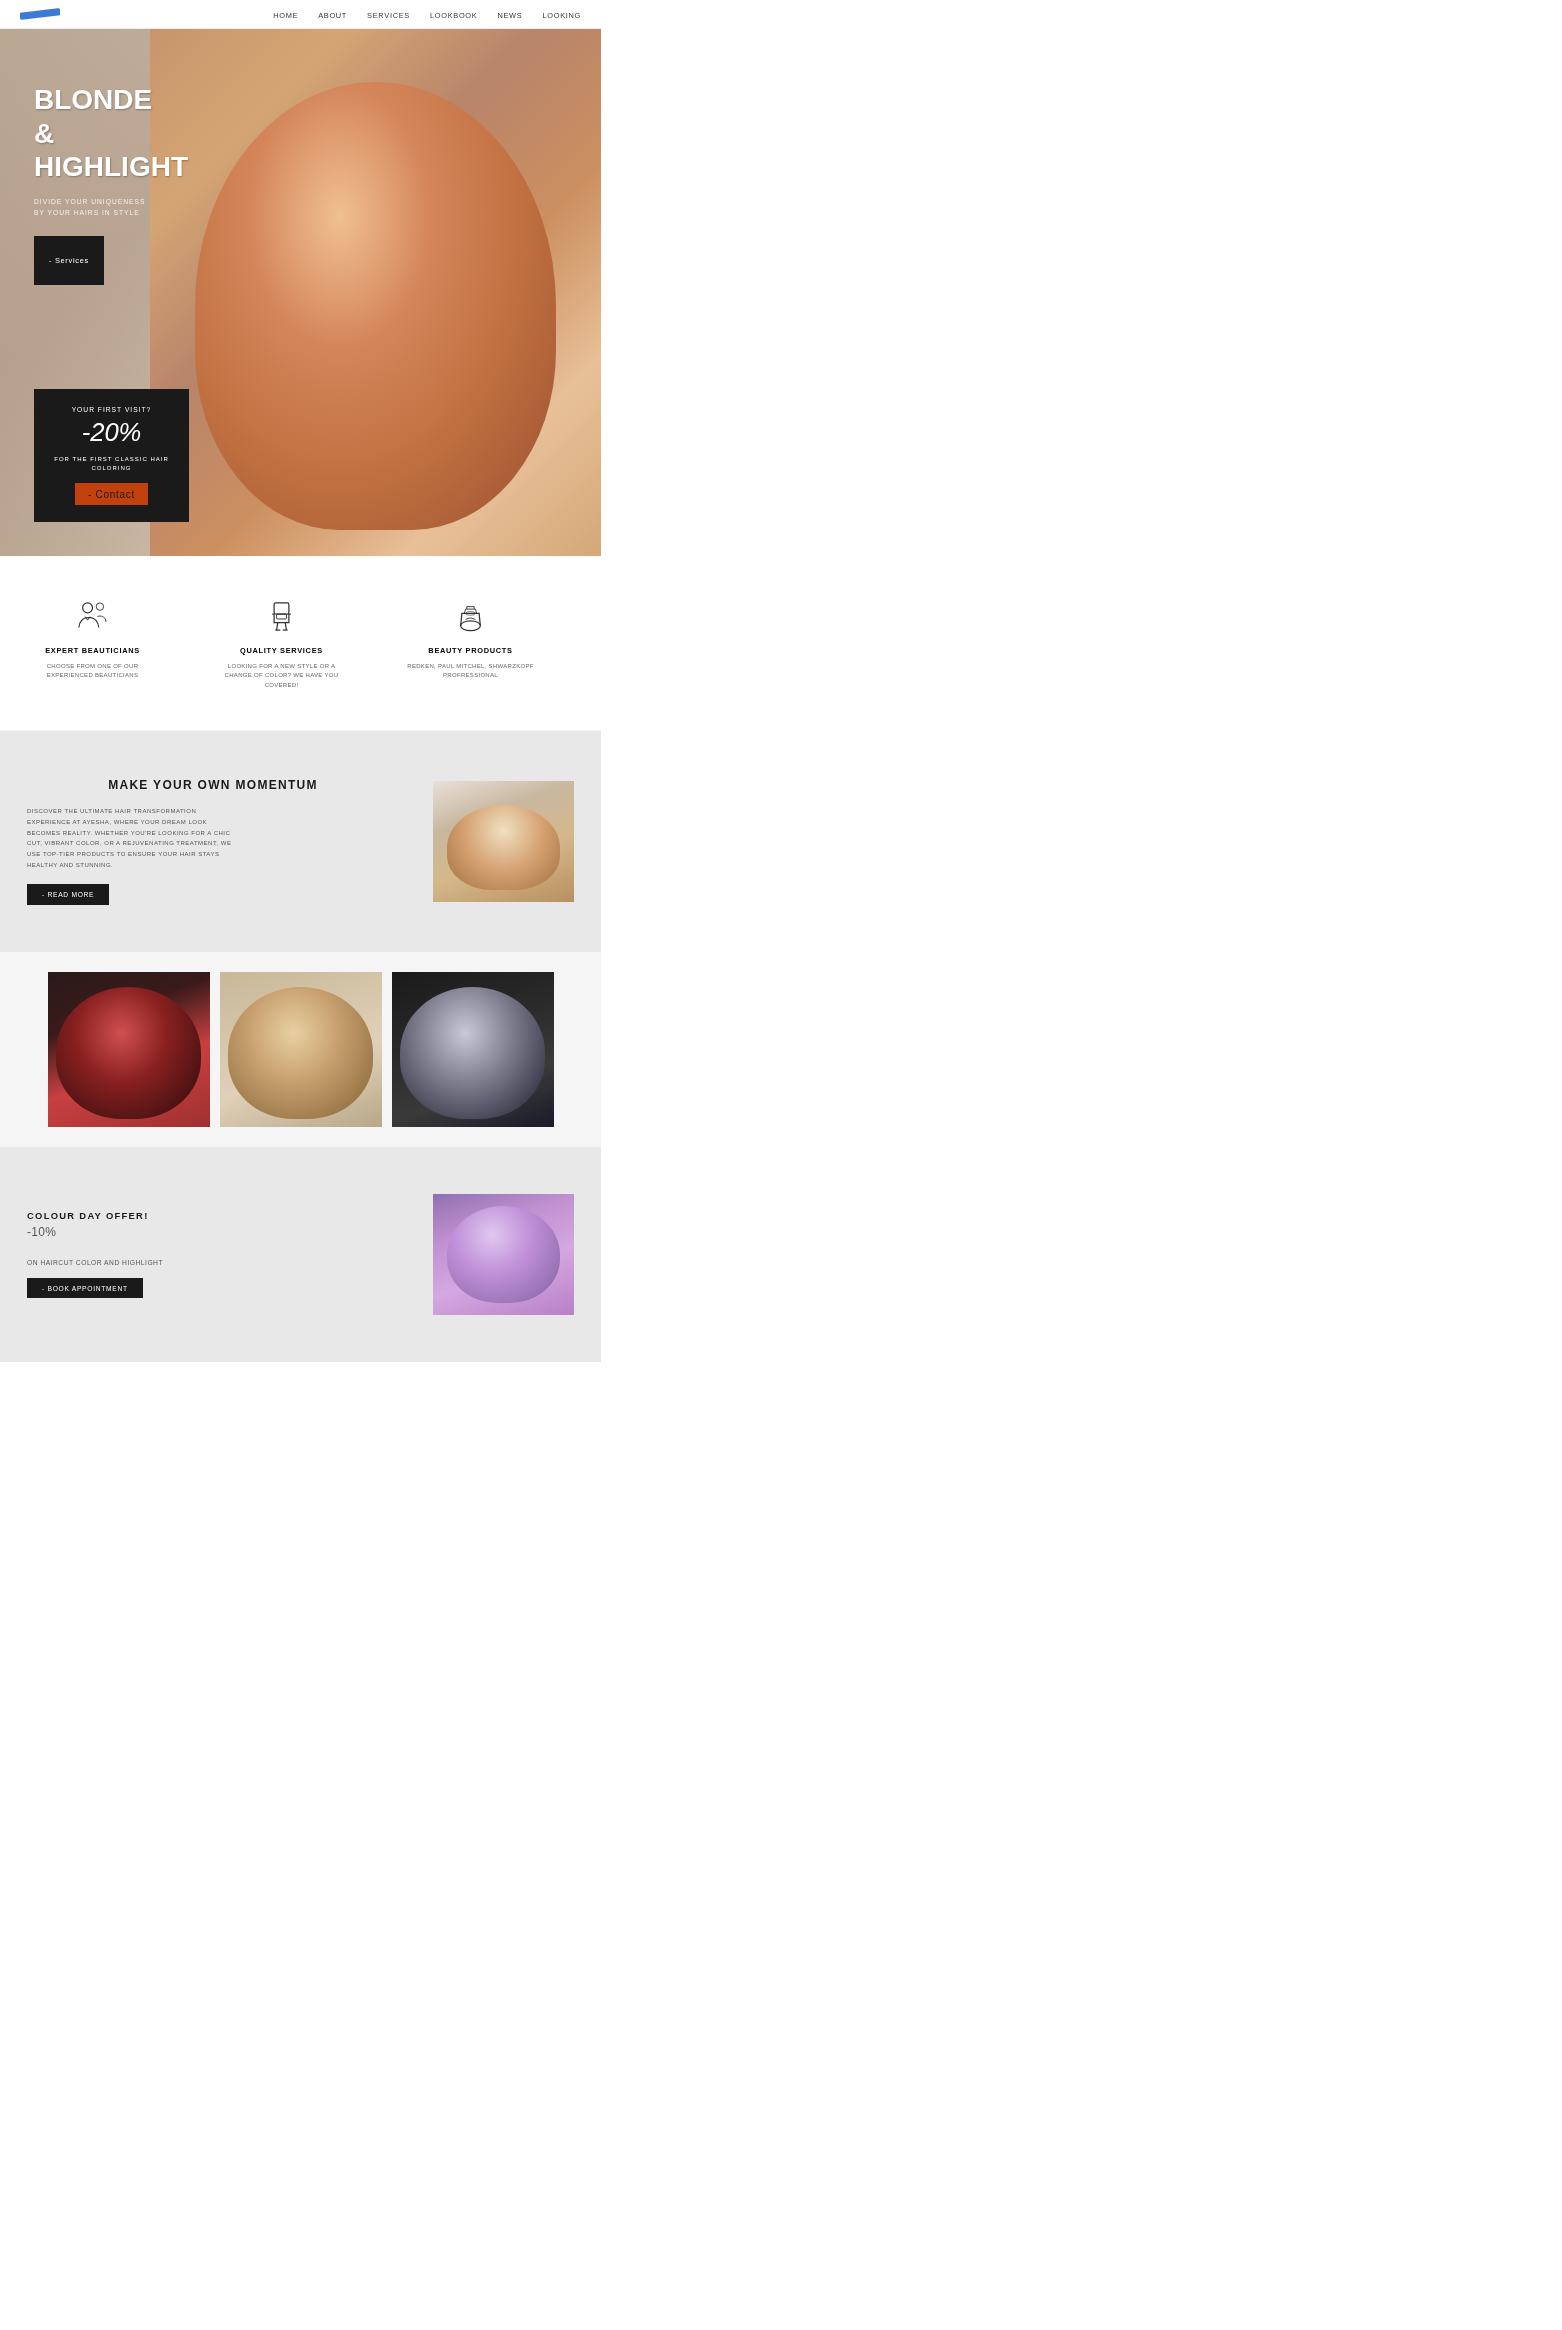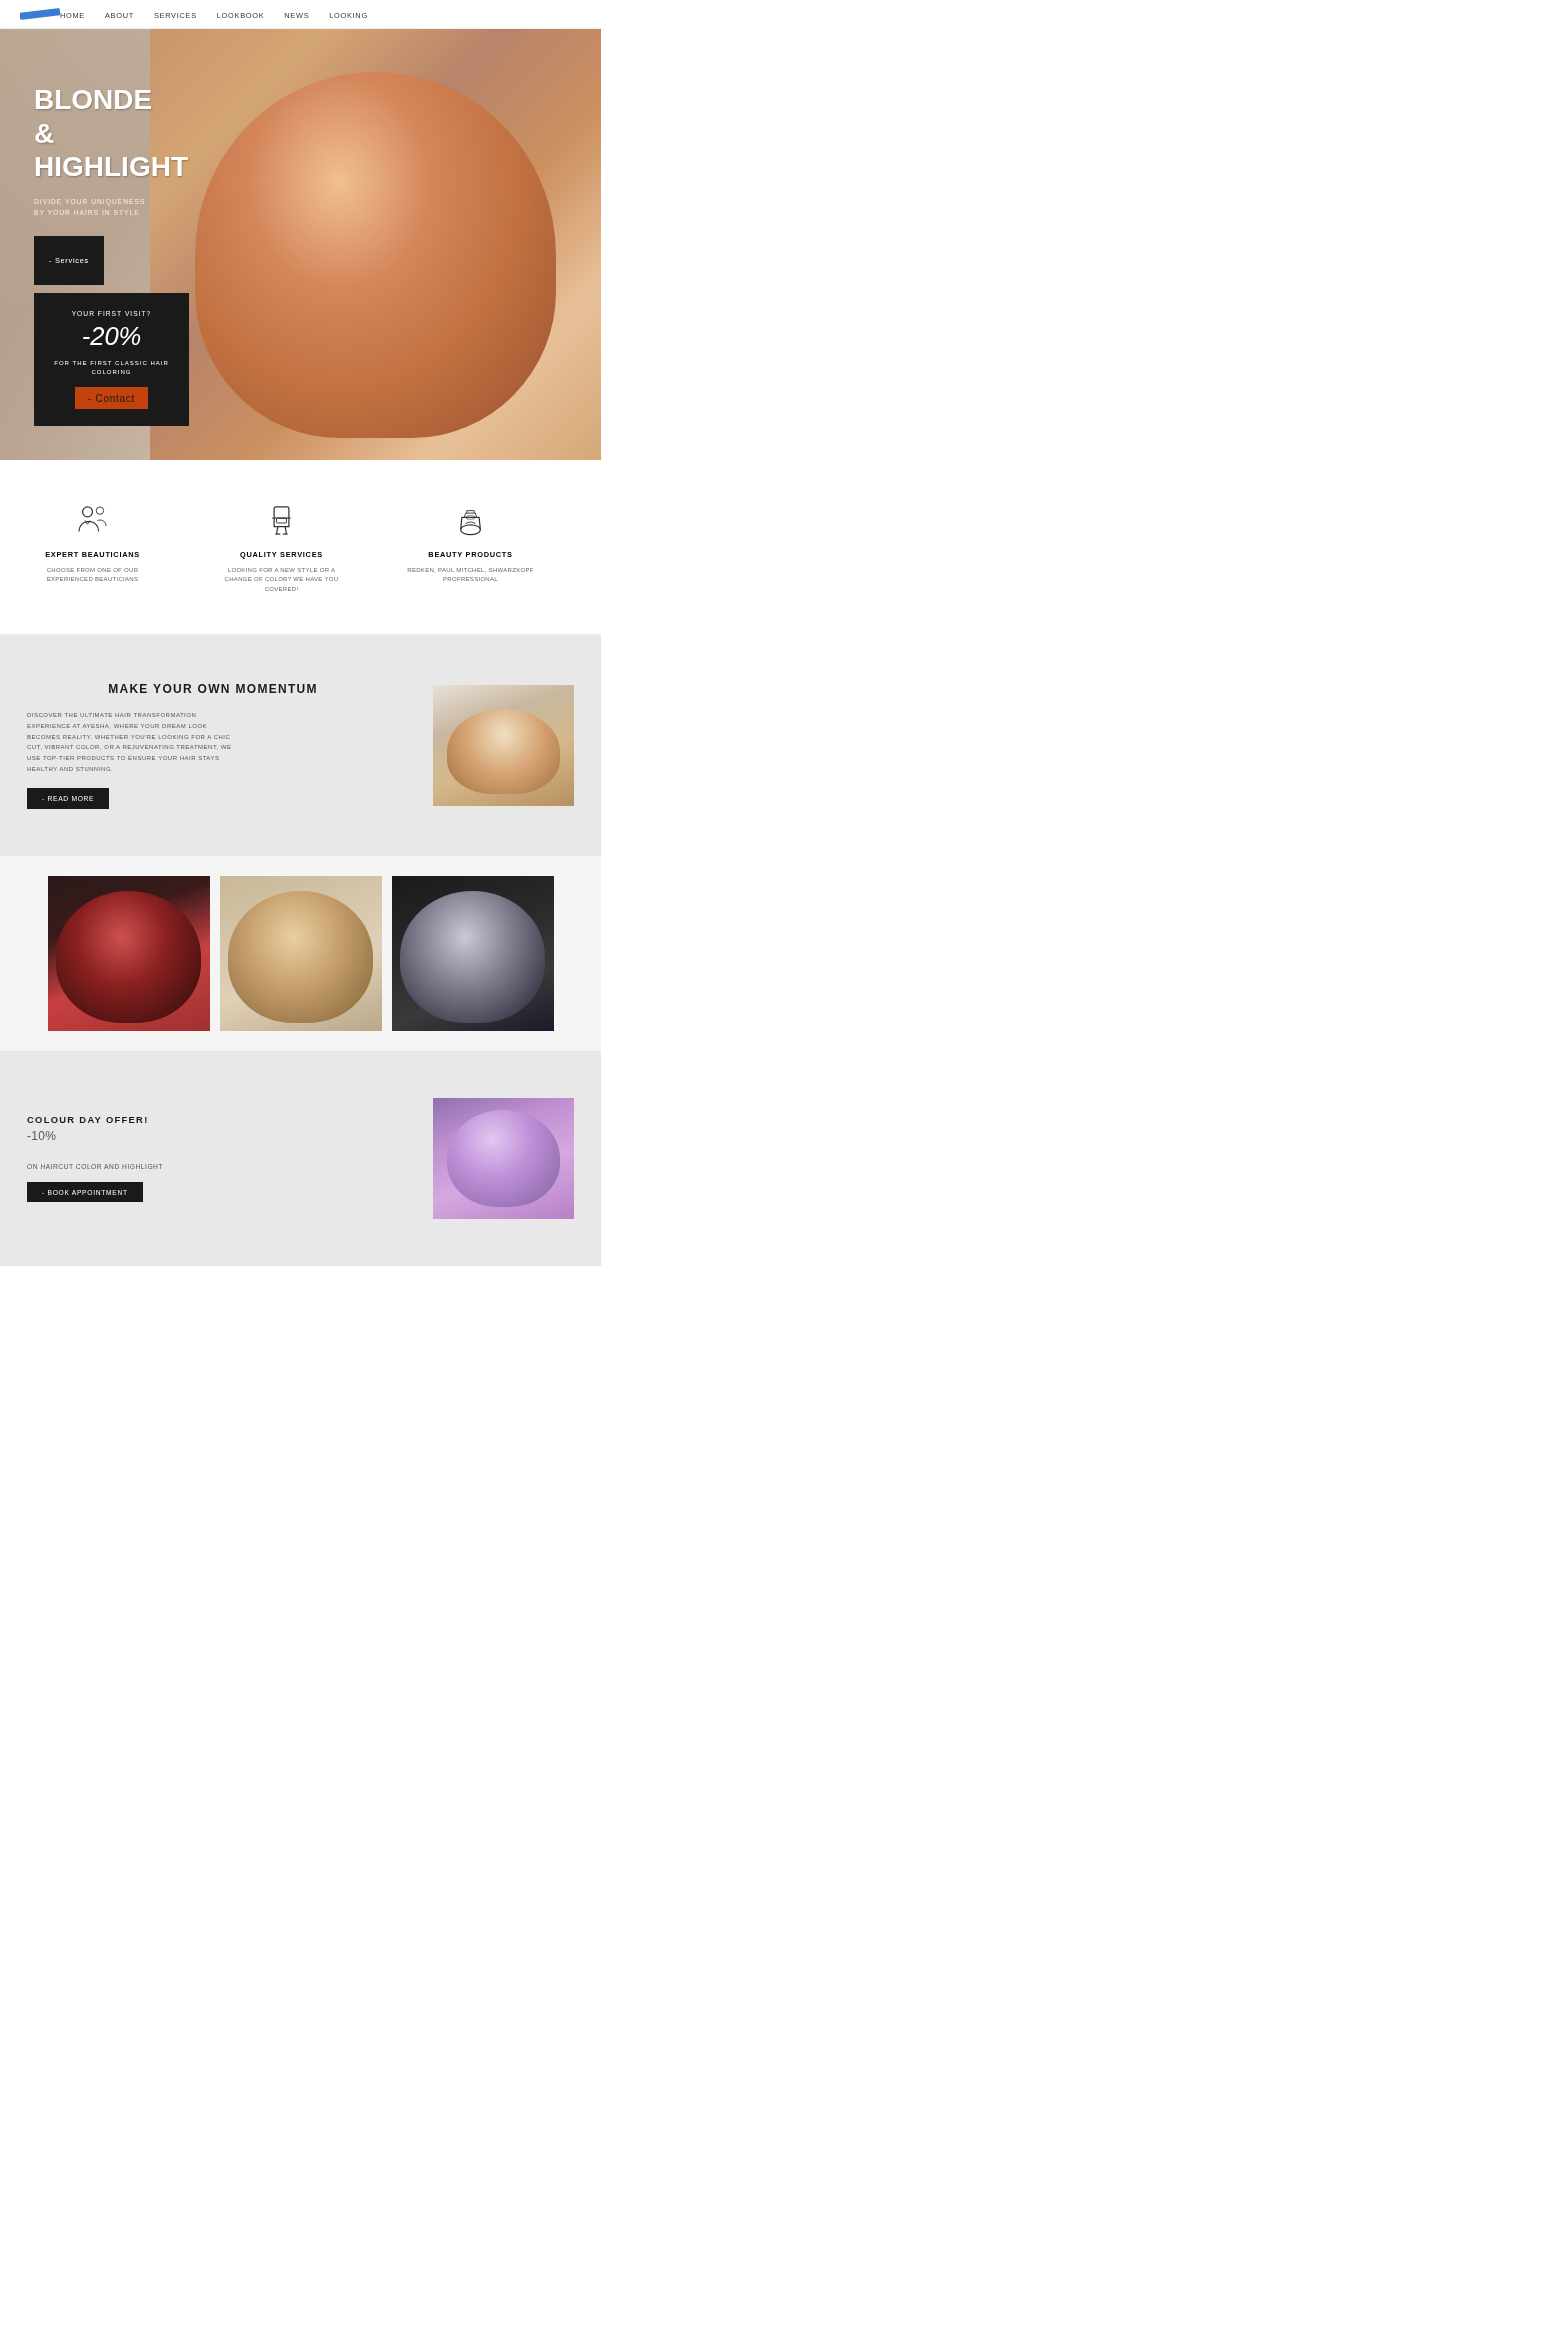--- a/index.html
+++ b/index.html
@@ -2,20 +2,21 @@
 <html style="font-size:10.8px"><head>
   <meta charset="utf-8">
   <style>
     * { margin: 0; padding: 0; box-sizing: border-box; }
     body { font-family: 'Arial', sans-serif; background: #fff; width: 601px; }
 
     
     .navbar {
       display: flex;
       align-items: center;
+      justify-content: space-between;
       padding: 8px 20px;
       background: #fff;
       border-bottom: 0.7px solid #eee;
       position: relative;
       z-index: 10;
     }
     .nav-logo {
       width: 40px;
       height: 12px;
       background: #3a7bd5;
@@ -31,21 +32,21 @@
       text-decoration: none;
       color: #333;
       font-size: 7.4px;
       letter-spacing: 0.7px;
       font-weight: 500;
     }
 
     
     .hero {
       position: relative;
-      height: 431px;
+      height: 527px;
       background: linear-gradient(135deg, #c8b8a2 0%, #b5a090 30%, #d4c4b0 60%, #e8d8c8 100%);
       overflow: hidden;
     }
     .hero-bg {
       position: absolute;
       top: 0; left: 0; right: 0; bottom: 0;
       background: linear-gradient(to right, rgba(180,160,140,0.7) 0%, rgba(200,180,160,0.4) 40%, transparent 70%);
     }
     .hero-woman {
       position: absolute;

